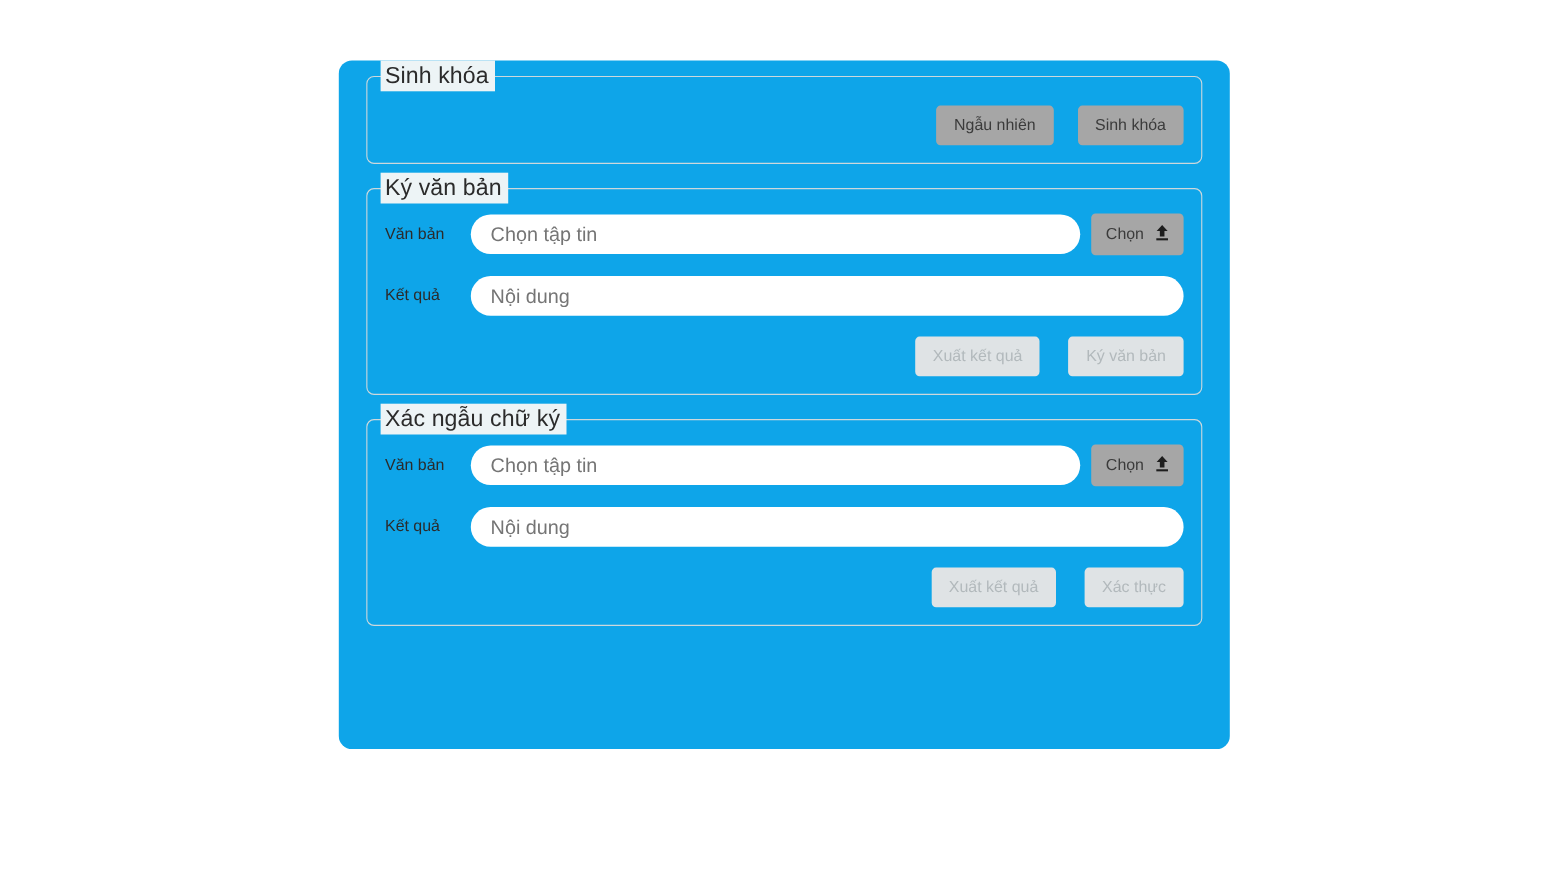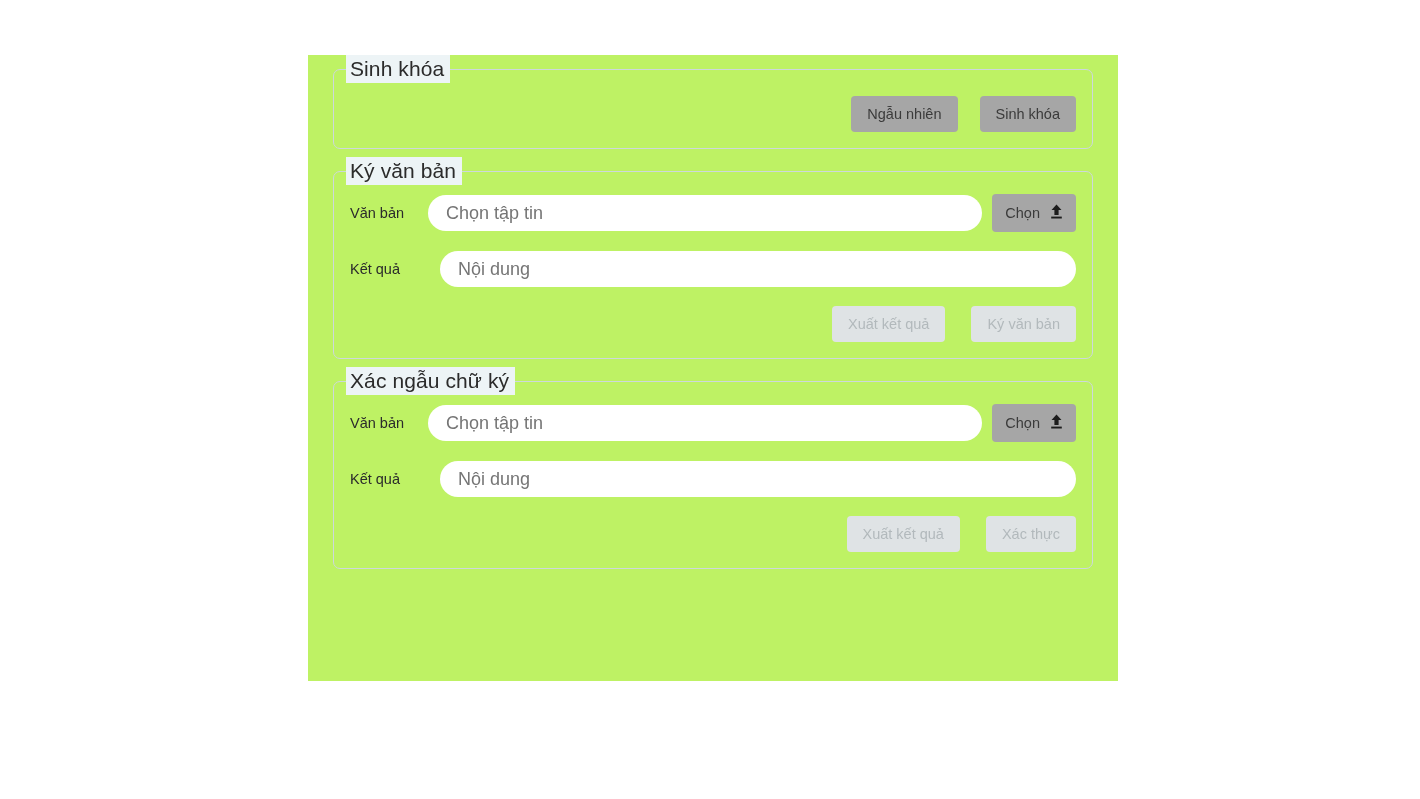--- a/index.html
+++ b/index.html
@@ -12,22 +12,22 @@
     font-family: "Liberation Sans", sans-serif;
     overflow: hidden;
   }
 
   #app-root {
     position: absolute;
     left: 308px;
     top: 55px;
     width: 810px;
     height: 626px;
-    background: #bef264;
-    border-radius: 0;
+    background: #0ea5e9;
+    border-radius: 12px;
     padding: 14px 10px 10px 10px;
   }
 
   
   .section {
     position: relative;
     border: 1px solid #cdd8dc;
     border-radius: 7px;
     margin: 0 15px 22px 15px;
     padding: 10px 16px 16px 16px;
@@ -220,21 +220,21 @@
     height: 38px;
     padding: 5px 13px;
     font-family: "Liberation Sans", sans-serif;
     font-size: 14.5px;
     display: flex;
     align-items: center;
     gap: 10px;
     cursor: pointer;
     flex: 0 0 auto;
   }
-  .result-row { margin-top: 14px; gap: 12px; }
+  .result-row { margin-top: 14px; }
   .result-row .text-field { margin-right: 0; }
   .btn-row-files { margin-top: 16px; gap: 26px; }
 </style>
 </head>
 <body>
 
 <div id="app-root">
 
   <div class="section sec-keygen">
     <div class="section-legend">Sinh khóa</div>

